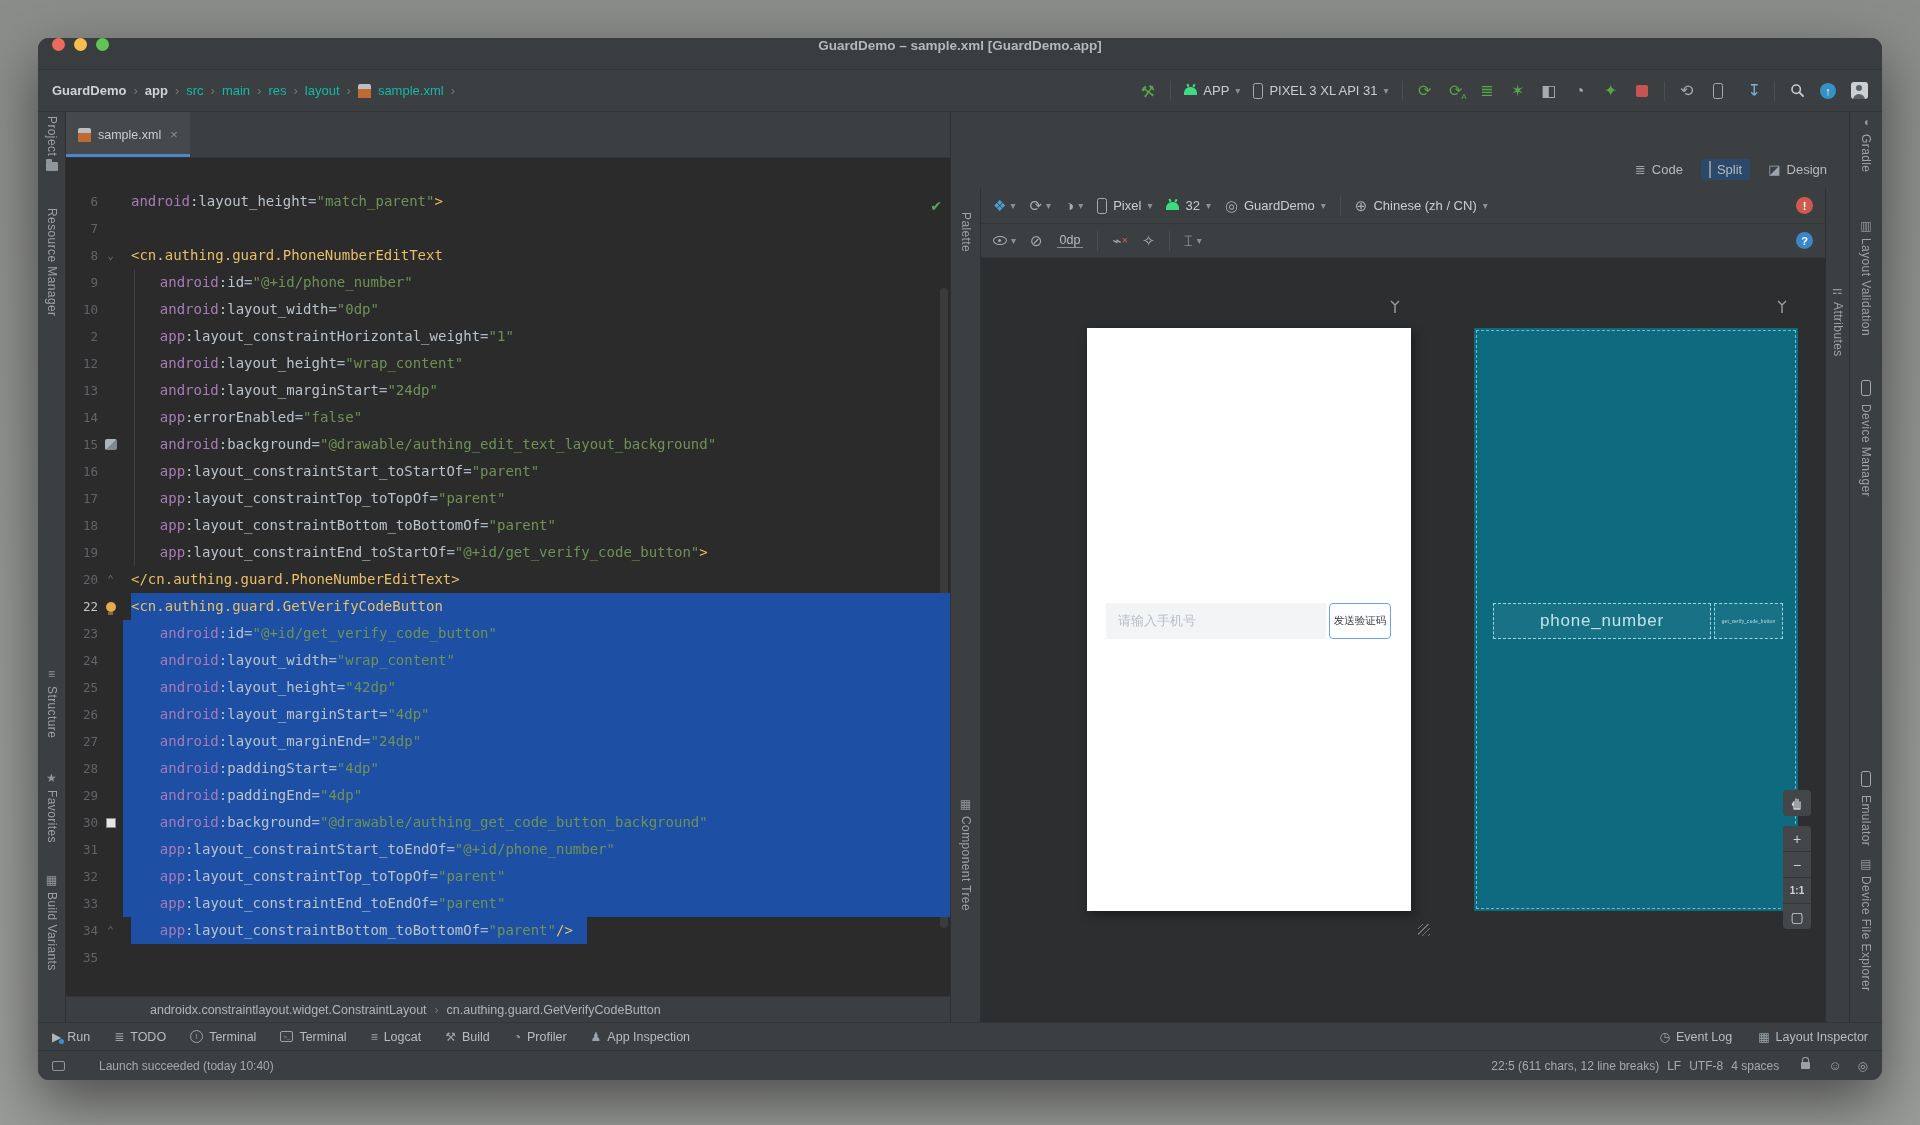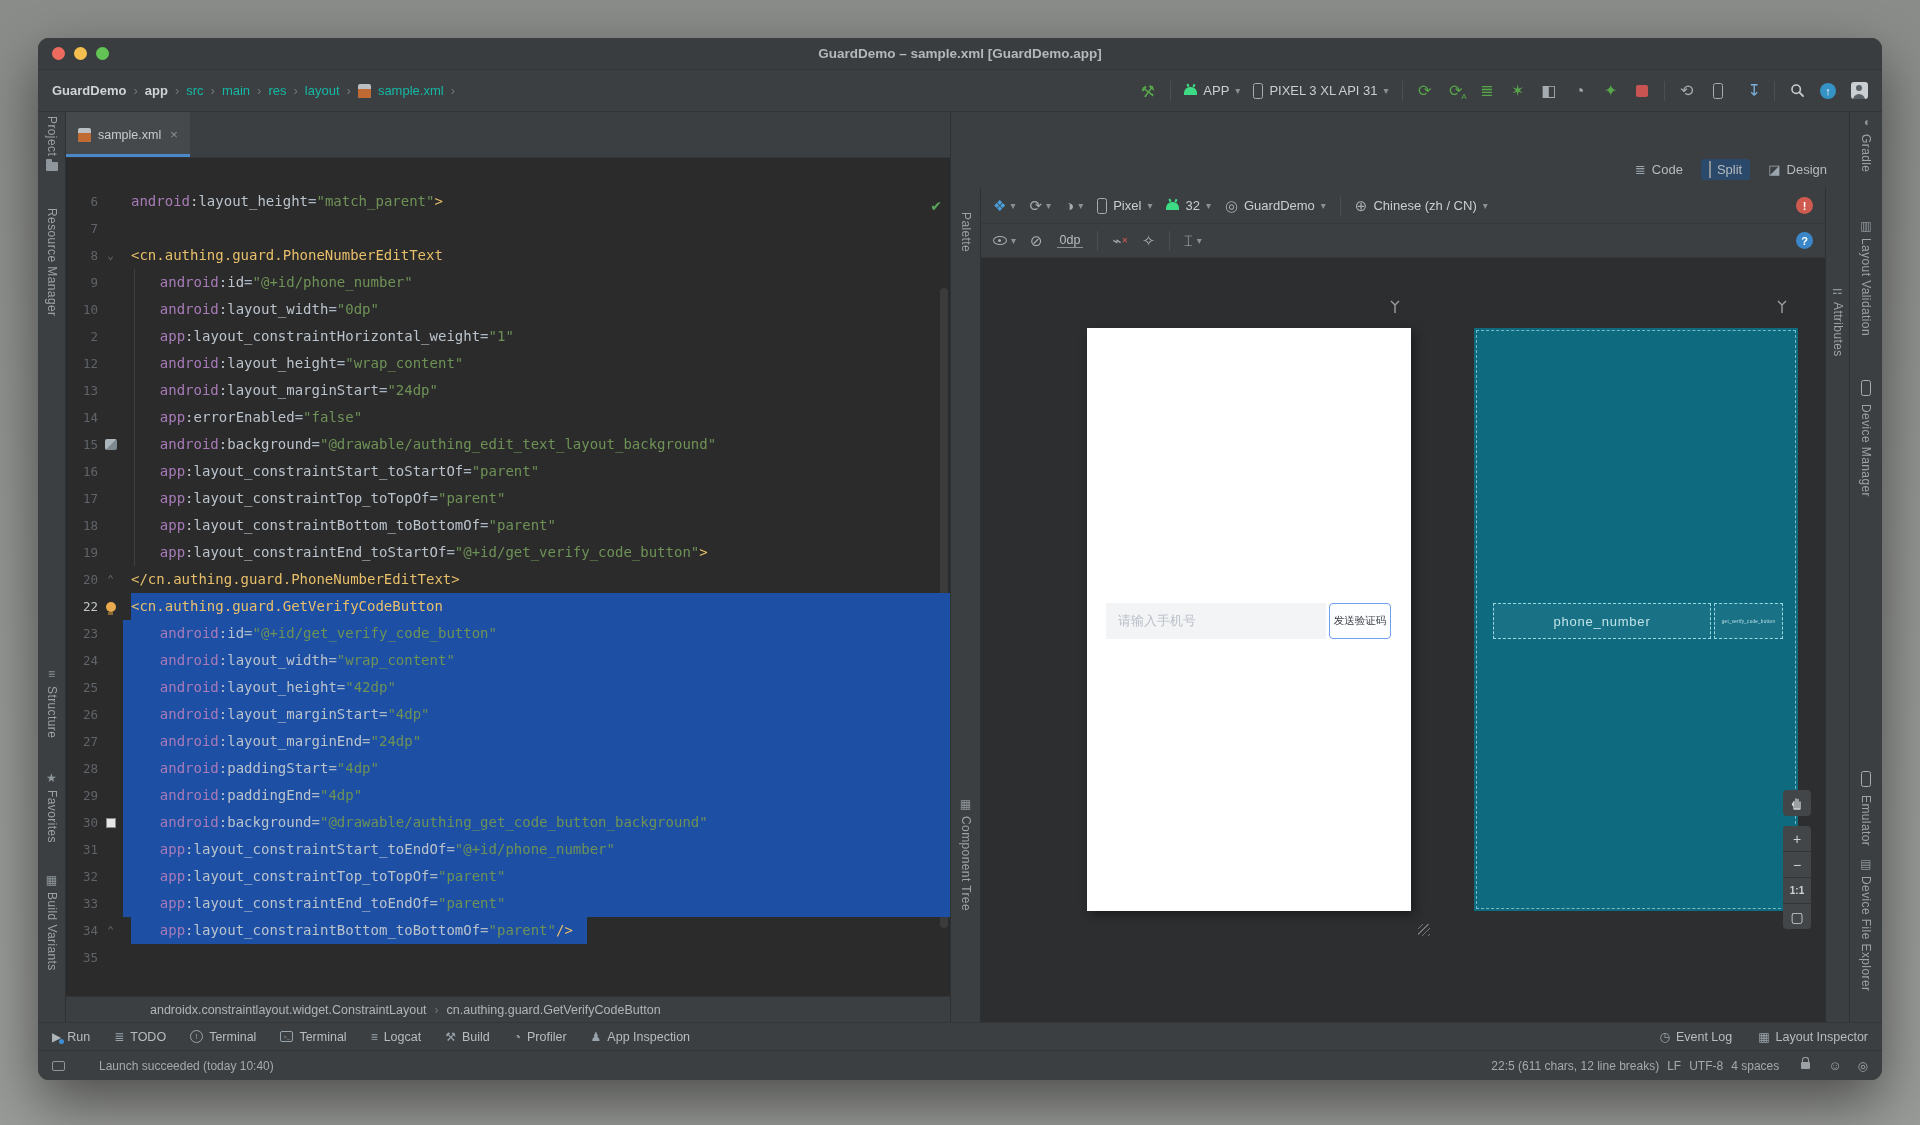--- a/index.html
+++ b/index.html
@@ -7,21 +7,21 @@
   --txt:#bdc1c4; --dim:#9aa0a4; --grn:#57a64a; --red:#c75450; --blue:#3d8fd3;
   --tag:#e8bf6a; --val:#6e9256; --ns:#a87bb8; --attr:#bac3cc; --punct:#a9b7c6;
   --teal:#0d6a7f; --tealln:#9bd7e0;
 }
 *{box-sizing:border-box}
 html,body{width:1920px;height:1125px;margin:0;overflow:hidden;font-family:"Liberation Sans","DejaVu Sans",sans-serif}
 body{background:linear-gradient(180deg,#8b8d8a 0%,#969895 60%,#9a9c99 100%)}
 .win{position:absolute;left:38px;top:38px;width:1844px;height:1042px;border-radius:11px;overflow:hidden;
   background:var(--bar);box-shadow:0 22px 60px rgba(0,0,0,.5);display:flex;flex-direction:column;font-size:13px;color:var(--txt)}
 
-.titlebar{height:32px;background:var(--bar2);display:flex;align-items:center;position:relative;flex:none;border-bottom:1px solid #333638}
+.titlebar{height:32px;background:var(--bar2);display:flex;align-items:flex-start;position:relative;flex:none;border-bottom:1px solid #333638}
 .lights{display:flex;gap:9px;margin-left:14px}
 .light{width:13px;height:13px;border-radius:50%}
 .l-close{background:#ec6a5e}.l-min{background:#f4bf4f}.l-max{background:#61c454}
 .wtitle{position:absolute;left:0;right:0;text-align:center;font-weight:bold;color:#b4b8ba;font-size:13.5px}
 
 .navbar{height:42px;background:var(--bar);display:flex;align-items:center;padding:0 14px;flex:none;border-bottom:1px solid var(--bdr2)}
 .bc{display:flex;align-items:center;gap:7px;white-space:nowrap}
 .bc-item{color:#14b8a6}.bc-item.bold{font-weight:bold;color:#ced3d6}
 .bc-sep{color:#71767a;font-size:13px}
 .fxml{display:inline-block;width:13px;height:14px;background:#b9bfc3;border-radius:2px;position:relative;vertical-align:-2px}
@@ -107,21 +107,21 @@
 .eye::after{content:"";position:absolute;left:4px;top:1.5px;width:3px;height:3px;border-radius:50%;background:#a7acaf}
 .rx{font-style:normal;color:#d25b52;font-size:8px;vertical-align:-4px}
 .surface{flex:1;min-height:0;background:#2c2e30;position:relative}
 
 .ant{position:absolute;color:#9aa0a3}
 .phoneD{position:absolute;left:106px;top:70px;width:324px;height:583px;background:#fff;box-shadow:3px 4px 10px rgba(0,0,0,.4)}
 .pinput{position:absolute;left:19px;top:275px;width:220px;height:36px;background:#f3f4f6;color:#b9bfc8;font-size:13px;line-height:36px;padding-left:12px}
 .pbtn{position:absolute;left:242px;top:275px;width:62px;height:36px;background:#fdfeff;border:1.5px solid #6f9ff0;border-radius:4px;color:#3a3f45;font-size:10.5px;display:flex;align-items:center;justify-content:center}
 .phoneB{position:absolute;left:493px;top:70px;width:324px;height:583px;background:var(--teal);outline:1.5px dashed rgba(155,215,224,.75);outline-offset:-3px}
 .bbox{position:absolute;border:1px dashed var(--tealln);background:rgba(255,255,255,.05);color:#bfe3e9;display:flex;align-items:center;justify-content:center}
-.bbox1{left:19px;top:275px;width:218px;height:36px;font-size:13px;letter-spacing:.8px}
+.bbox1{left:19px;top:275px;width:218px;height:36px;font-size:17px;letter-spacing:.8px}
 .bbox2{left:240px;top:275px;width:69px;height:36px;font-size:4.5px;letter-spacing:.3px}
 .resz{position:absolute;left:437px;top:666px;width:12px;height:12px;background:repeating-linear-gradient(135deg,rgba(0,0,0,0) 0 3px,#70757a 3px 4px)}
 .zpanel{position:absolute;right:14px;top:532px;display:flex;flex-direction:column;align-items:center;gap:10px}
 .zbtn{width:28px;height:26px;background:#434648;border-radius:4px;color:#cfd3d5;display:flex;align-items:center;justify-content:center;font-size:14px}
 .zgroup{display:flex;flex-direction:column;gap:1px;background:#333638;border-radius:4px;overflow:hidden}
 .zgroup .zbtn{border-radius:0;height:25px}
 .zratio{font-size:10px;font-weight:bold}
 
 .bottombar{height:28px;flex:none;background:var(--bar);border-top:1px solid var(--bdr2);display:flex;align-items:center;padding:0 14px;font-size:12.5px;color:#b7bcbf}
 .bitem{display:flex;align-items:center;gap:6px;margin-right:24px}

